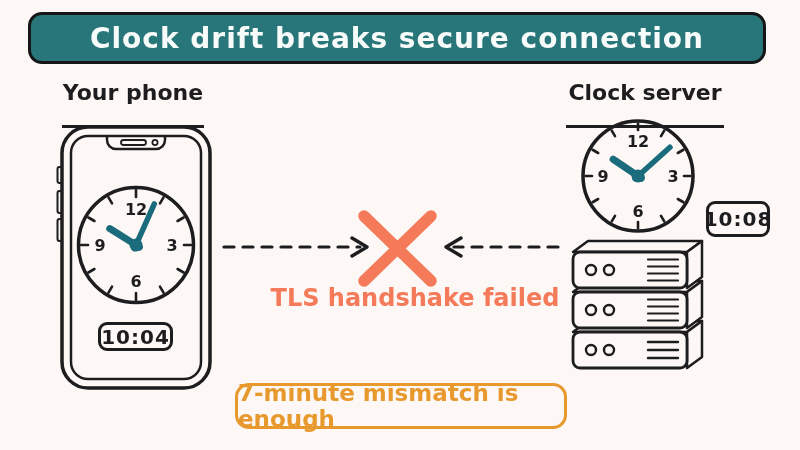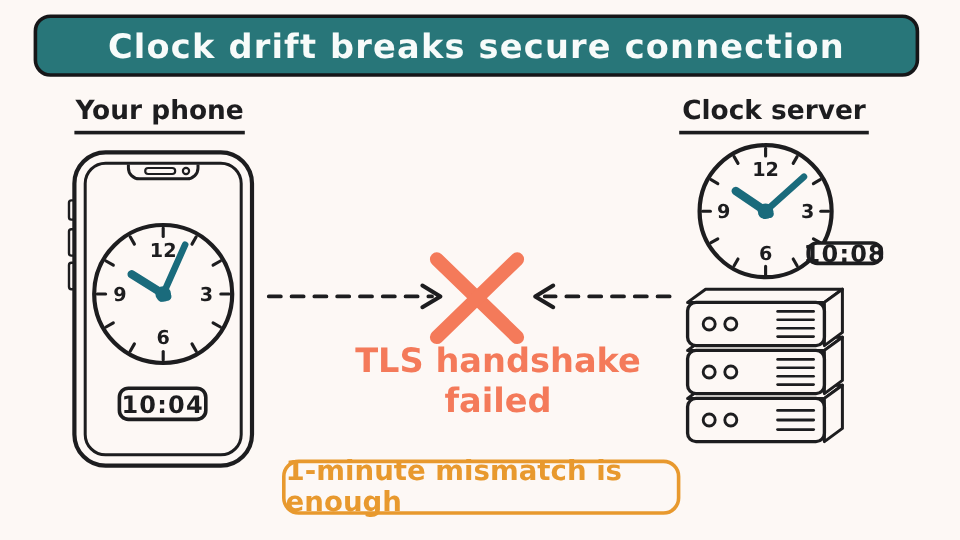--- a/index.html
+++ b/index.html
@@ -9,29 +9,29 @@
   *{margin:0;padding:0;box-sizing:border-box;}
   html,body{width:800px;height:450px;overflow:hidden;}
   body{background:var(--background);font-family:"DejaVu Sans","Liberation Sans",sans-serif;color:var(--ink);}
   .canvas{position:relative;width:800px;height:450px;background:var(--background);}
   .layer-svg{position:absolute;left:0;top:0;z-index:1;}
   .overlay{position:absolute;z-index:2;}
   .banner{left:28px;top:12px;width:738px;height:52px;background:var(--banner);
     border:3px solid #161618;border-radius:14px;display:flex;align-items:center;justify-content:center;}
   .banner span{color:var(--banner_text);font-size:28px;font-weight:600;letter-spacing:1px;}
   .dev-label{font-size:22px;font-weight:600;text-align:center;border-bottom:3px solid var(--ink);
-    padding-bottom:4px;color:var(--ink);}
+    padding-bottom:20px;color:var(--ink);}
   .phone-label{left:62px;top:80px;width:142px;}
   .server-label{left:566px;top:80px;width:158px;}
   .badge{background:var(--background);border:3px solid var(--ink);border-radius:9px;
     display:flex;align-items:center;justify-content:center;font-size:20px;font-weight:600;letter-spacing:1px;}
   .phone-badge{left:98px;top:322px;width:75px;height:29px;}
-  .server-badge{left:672px;top:201px;width:64px;height:20px;}
+  .server-badge{left:706px;top:201px;width:64px;height:36px;}
   .fail-text{left:255px;top:284px;width:320px;text-align:center;color:var(--fail);
-    font-size:28px;font-weight:600;}
+    font-size:24px;font-weight:600;}
   .note-box{left:235px;top:383px;width:332px;height:46px;border:3px solid var(--warn);
     border-radius:14px;display:flex;align-items:center;justify-content:center;}
   .note-box span{color:var(--warn);font-size:23px;font-weight:600;}
   svg .tick{stroke:var(--ink);stroke-width:2.6;stroke-linecap:round;}
   svg .numeral{fill:var(--ink);font-size:16px;font-weight:600;text-anchor:middle;
     font-family:"DejaVu Sans","Liberation Sans",sans-serif;}
   svg .hand{stroke:var(--clock_hand);stroke-linecap:round;}
   svg .outline{stroke:var(--ink);fill:var(--background);}
   svg .stroke-only{stroke:var(--ink);fill:none;}
 </style>
@@ -176,15 +176,15 @@
     <span>10:04</span>
   </div>
 
   <div class="overlay badge server-badge">
     <span>10:08</span>
   </div>
 
   <div class="overlay fail-text">TLS handshake failed</div>
 
   <div class="overlay note-box">
-    <span>1-minute mismatch is enough</span>
+    <span>7-minute mismatch is enough</span>
   </div>
 </div>
 
 </body></html>

